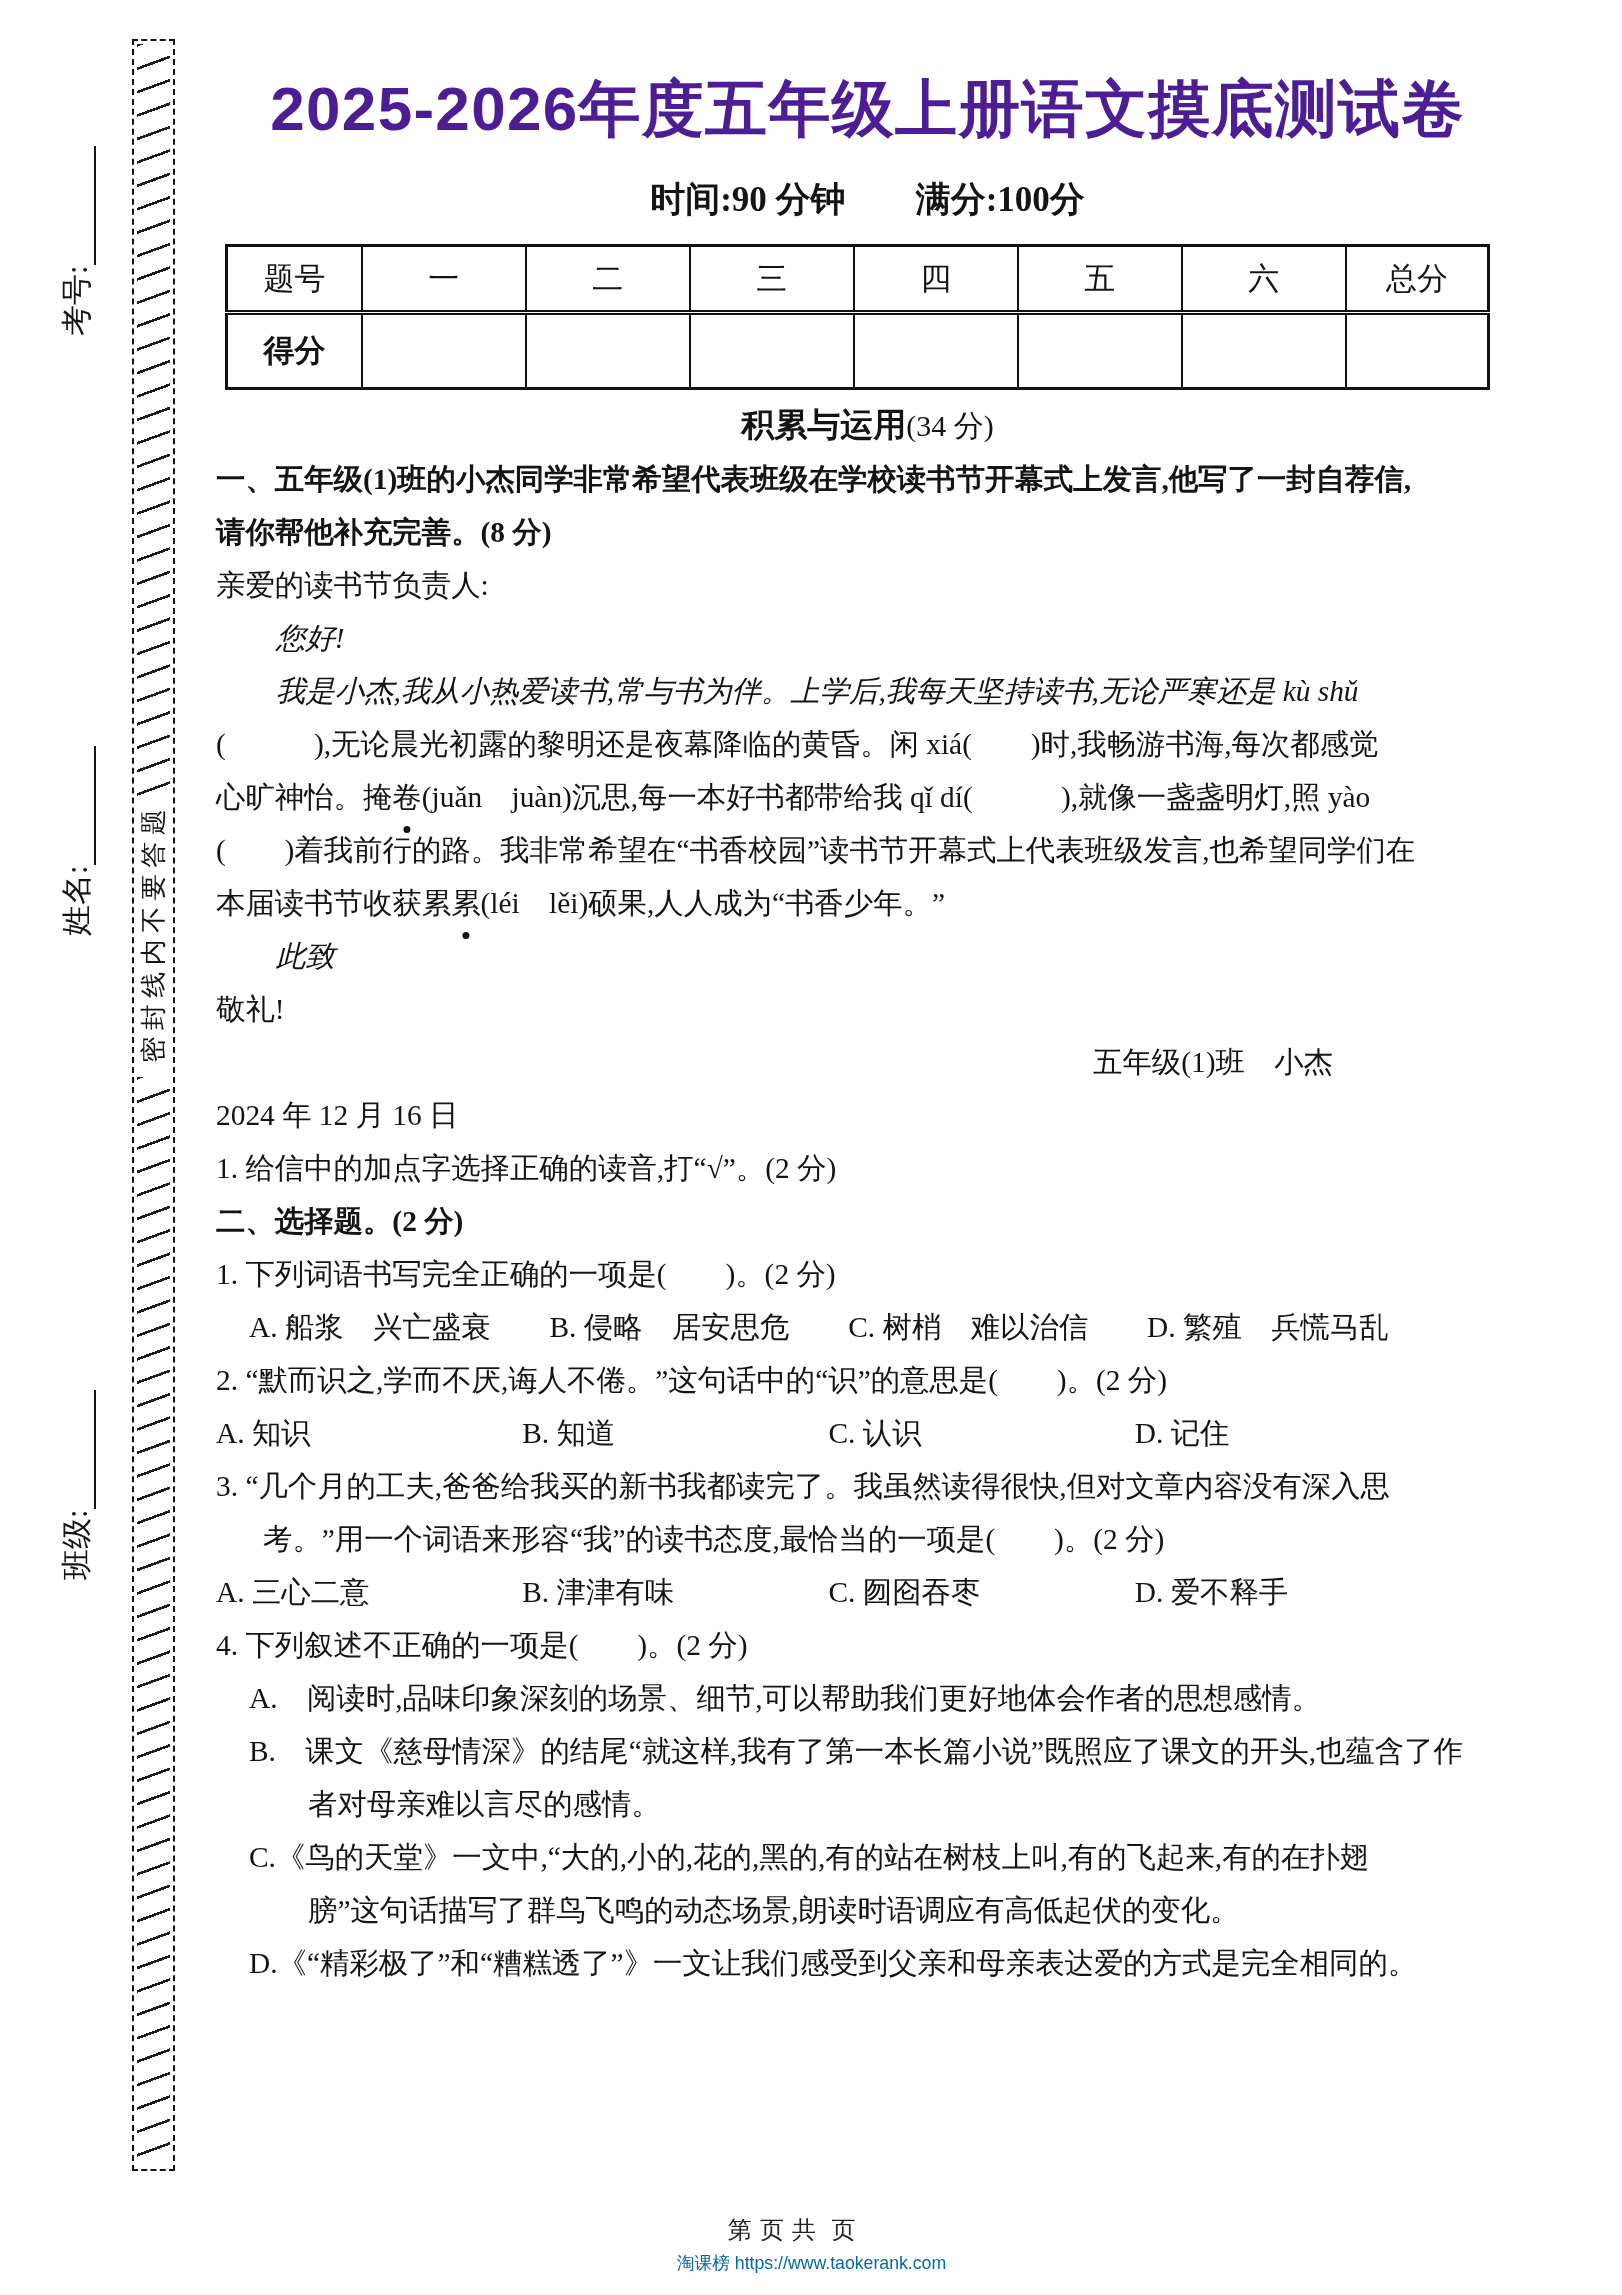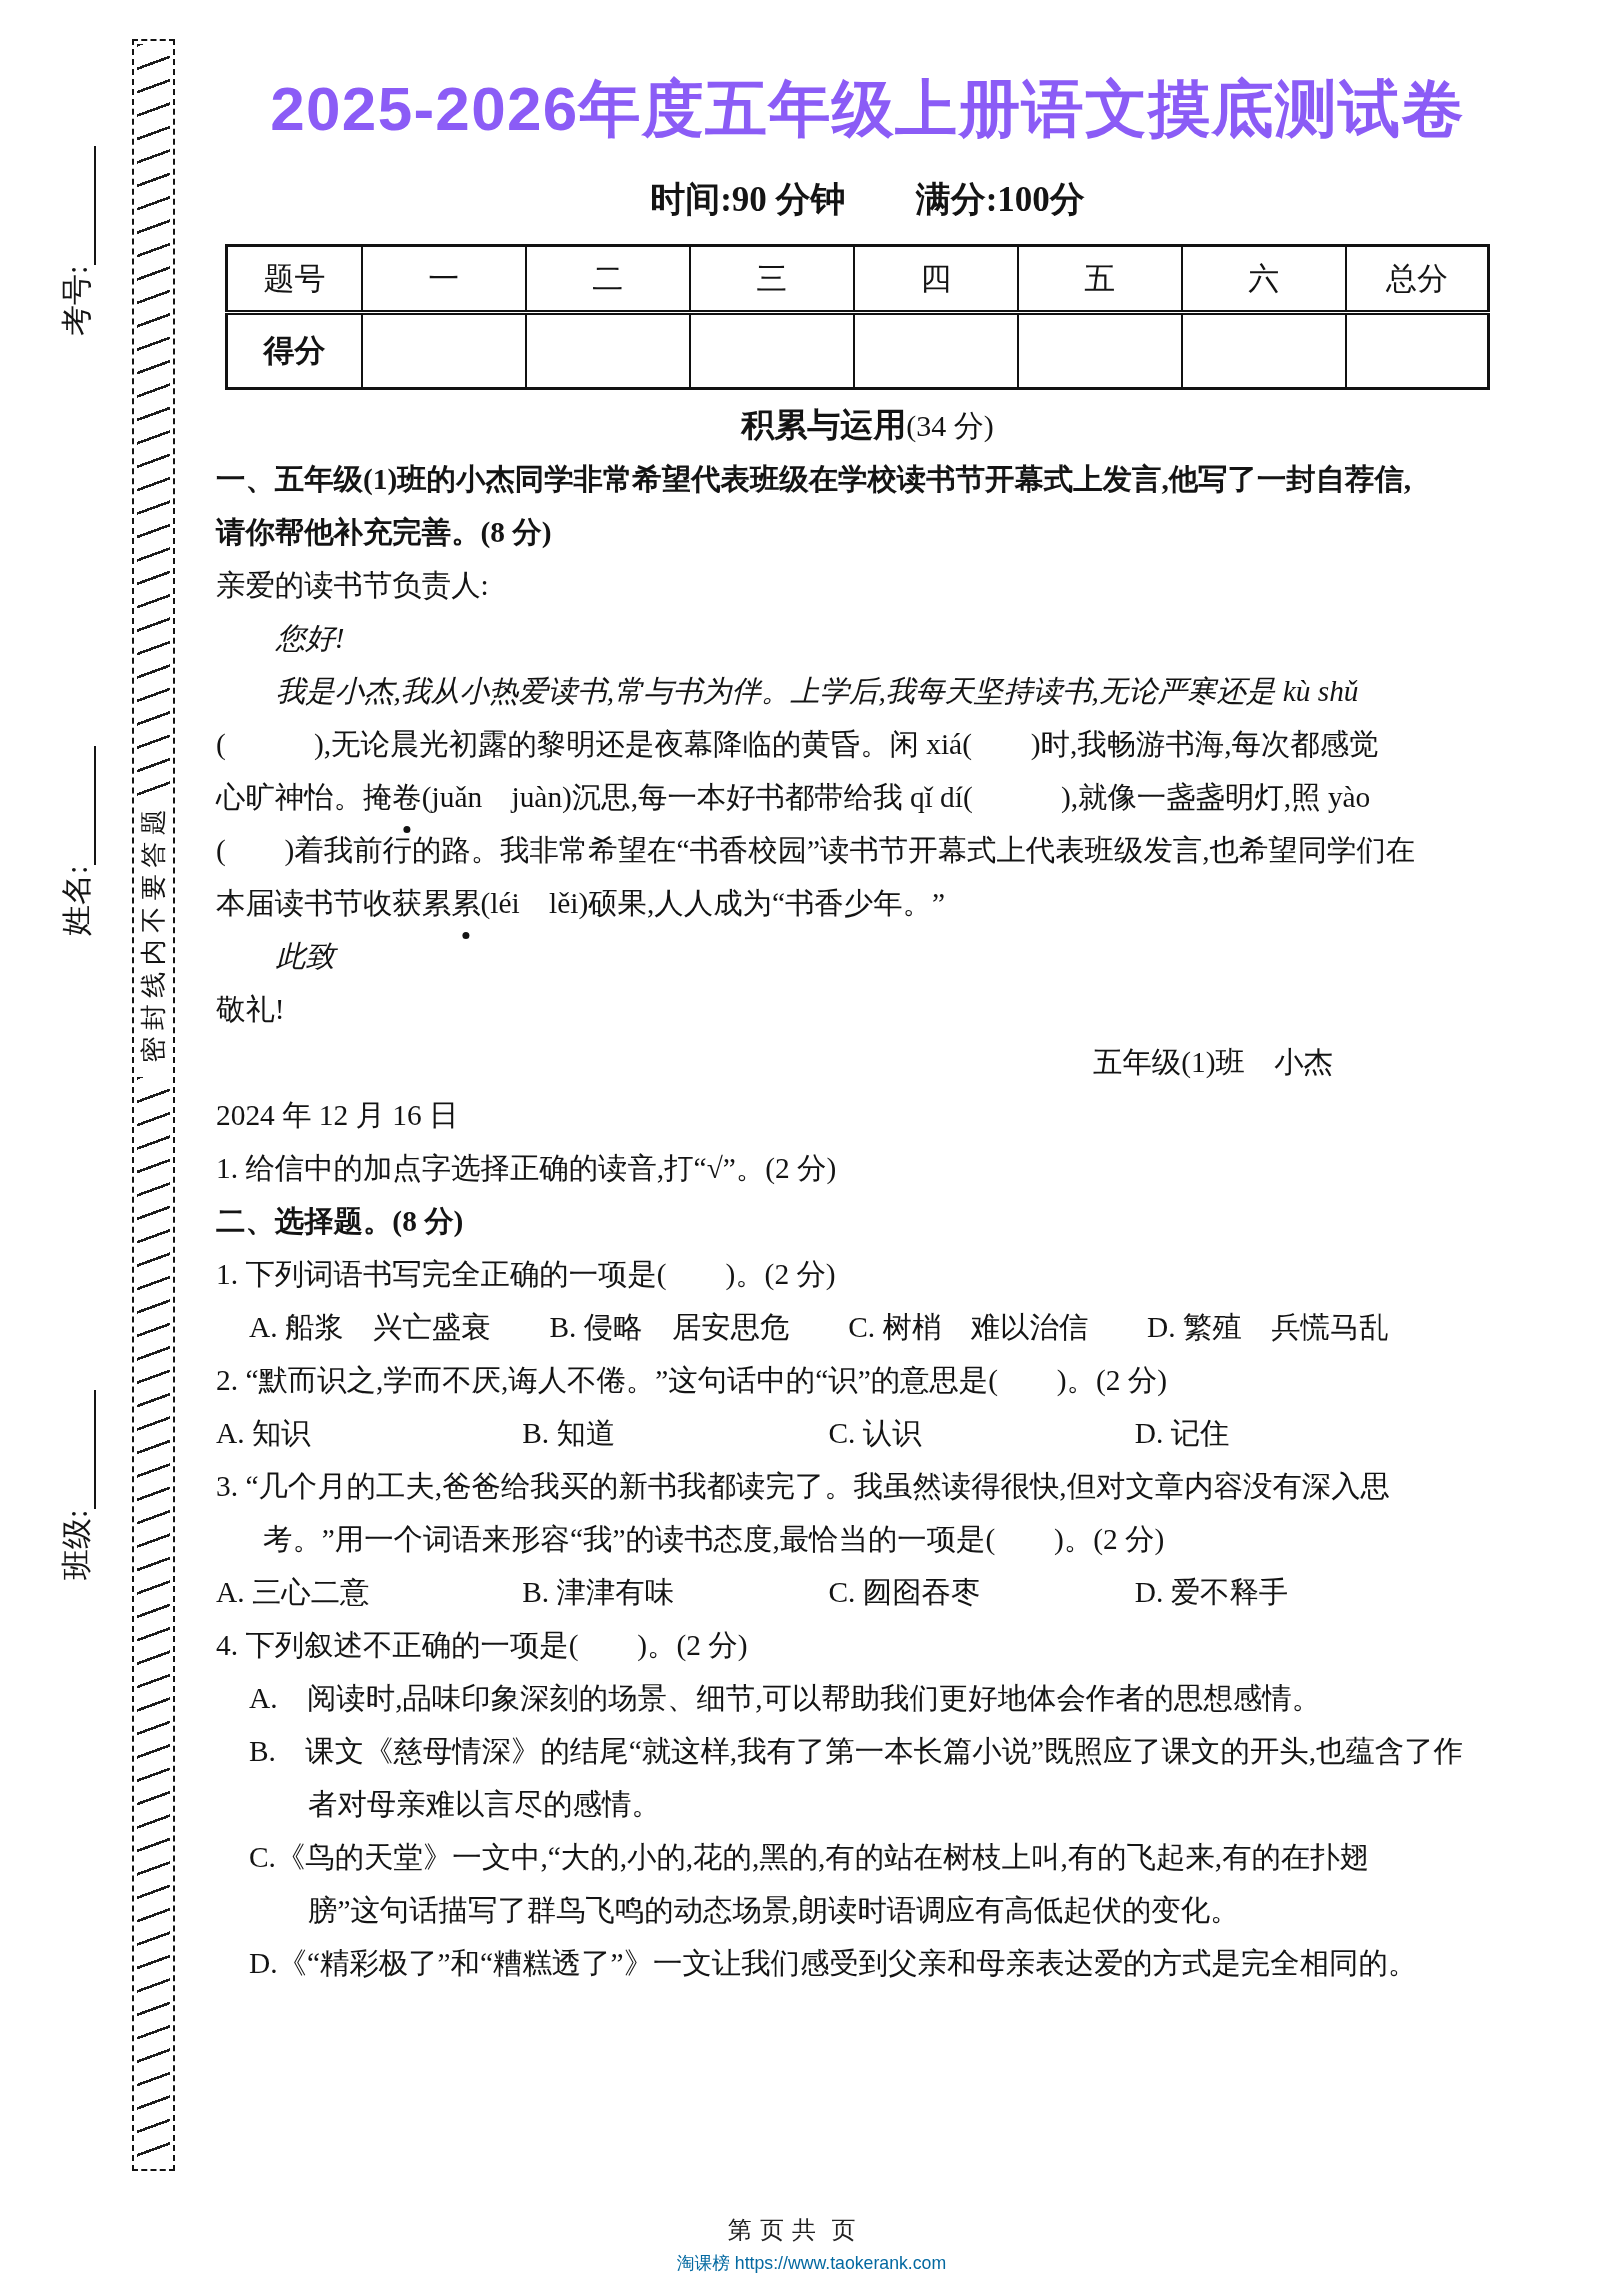--- a/index.html
+++ b/index.html
@@ -36,21 +36,21 @@
   .seal-text {
     position:absolute; left:16.4px; top:917px; width:275px; height:38px;
     line-height:38px; text-align:center; transform:rotate(-90deg);
     font-size:26px; white-space:pre; color:#131313;
   }
 
   
   .main { position:absolute; left:216px; top:0; width:1303px; }
   .title {
     margin:76px 0 0; text-align:center; letter-spacing:1.3px;
-    font:900 62px/65px "Liberation Sans","DejaVu Sans",sans-serif; color:#8b5cf6;
+    font:900 62px/65px "Liberation Sans","DejaVu Sans",sans-serif; color:#4c1d95;
   }
   .subtitle {
     margin:23.6px 0 0; text-align:center; letter-spacing:3.9px;
     font-size:55px; line-height:59px; font-weight:bold;
   }
   .meta { margin-top:35px; display:flex; justify-content:center; gap:70px;
           font-size:35px; font-weight:bold; }
 
   table.score { border-collapse:collapse; margin:21px 0 0 9.2px;
                 table-layout:fixed; width:1259px; border:3.3px solid #111; }
@@ -177,21 +177,21 @@
     <div class="ln"><span>心旷神怡。掩</span><span class="dotch">卷</span><span>(juǎn　juàn)沉思,每一本好书都带给我 qǐ dí(　　　),就像一盏盏明灯,照 yào</span></div>
     <div class="ln">(　　)着我前行的路。我非常希望在“书香校园”读书节开幕式上代表班级发言,也希望同学们在</div>
     <div class="ln"><span>本届读书节收获累</span><span class="dotch">累</span><span>(léi　lěi)硕果,人人成为“书香少年。”</span></div>
     <div class="ln ind">此致</div>
     <div class="ln">敬礼!</div>
     <div class="ln rt">五年级(1)班　小杰</div>
     <div class="ln rt2">2024 年 12 月 16 日</div>
 
     <div class="ln">1. 给信中的加点字选择正确的读音,打“√”。(2 分)</div>
 
-    <div class="ln b">二、选择题。(8 分)</div>
+    <div class="ln b">二、选择题。(2 分)</div>
 
     <div class="ln">1. 下列词语书写完全正确的一项是(　　)。(2 分)</div>
     <div class="ln opt1">A. 船浆　兴亡盛衰　　B. 侵略　居安思危　　C. 树梢　难以治信　　D. 繁殖　兵慌马乱</div>
 
     <div class="ln">2. “默而识之,学而不厌,诲人不倦。”这句话中的“识”的意思是(　　)。(2 分)</div>
     <div class="grid4">
       <span>A. 知识</span>
       <span>B. 知道</span>
       <span>C. 认识</span>
       <span>D. 记住</span>

